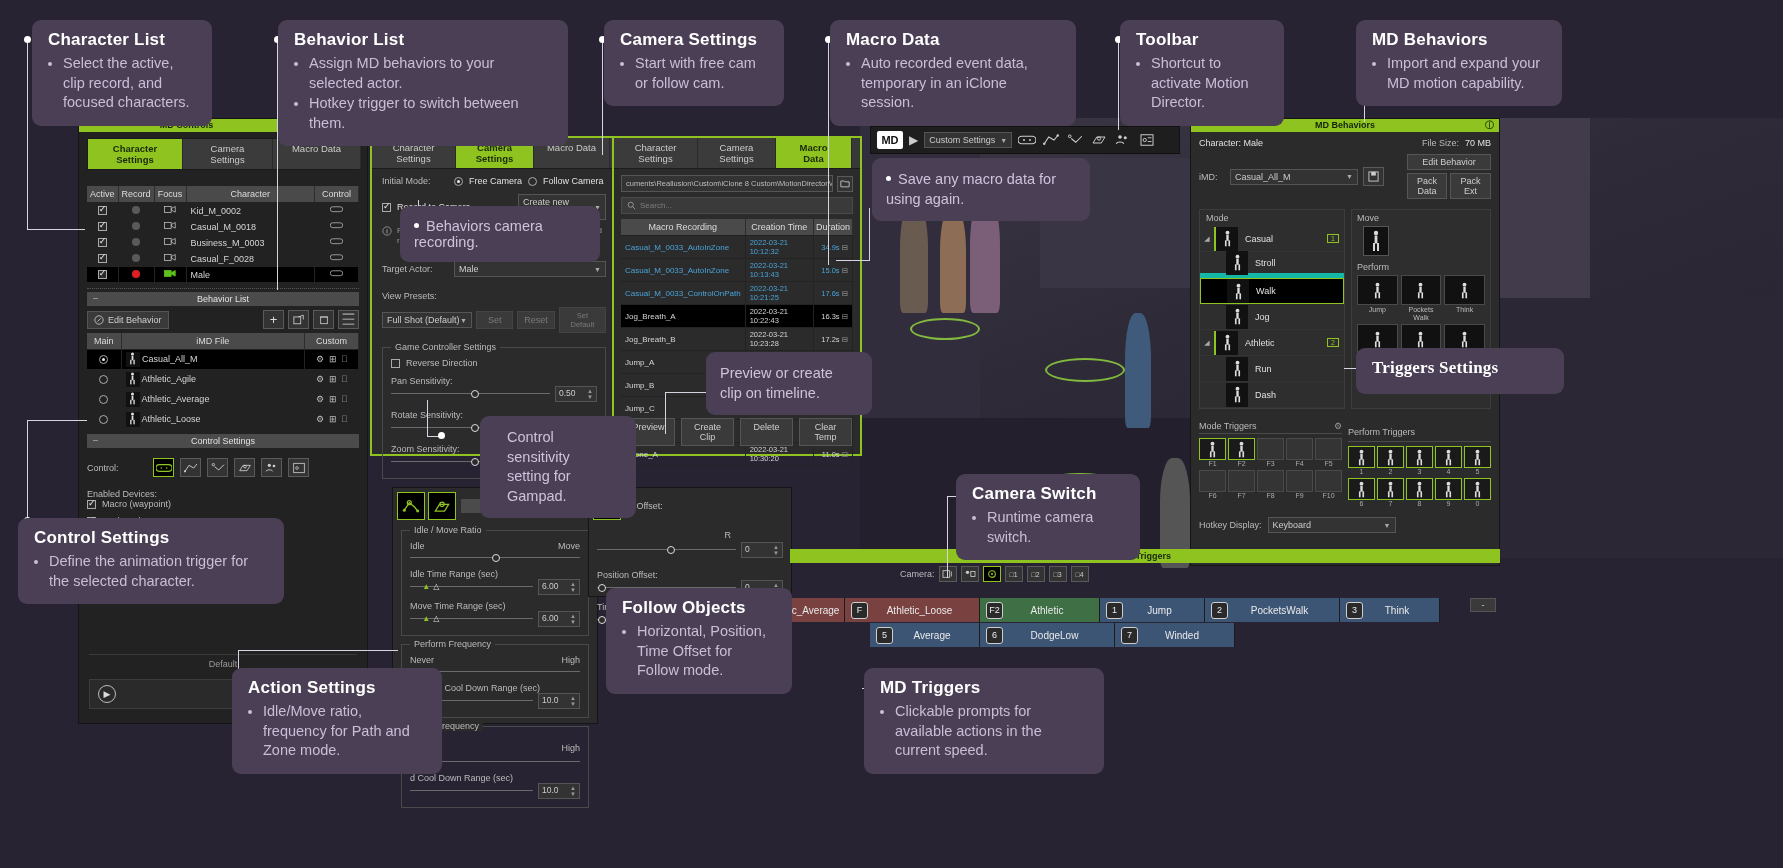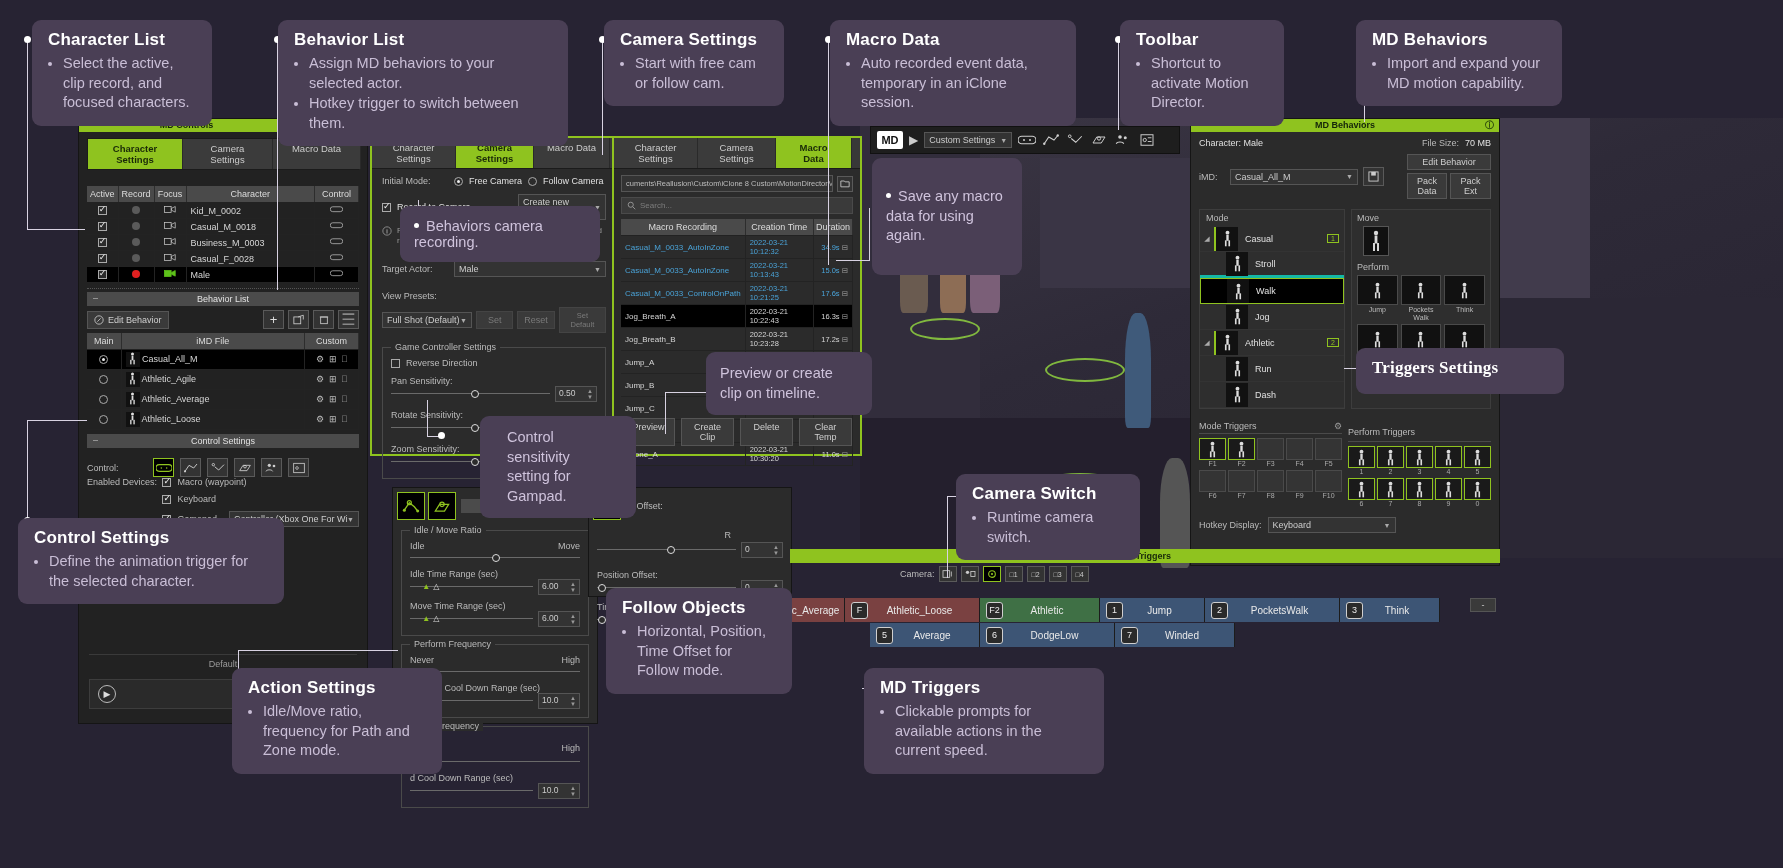--- a/index.html
+++ b/index.html
@@ -378,21 +378,21 @@
             </svg>
         </div>
         <div class="icnbtn">
           <svg width="16" height="12" viewBox="0 0 24 18">
               <rect x="4" y="2" width="16" height="14" fill="none" stroke="#cfcfcf" stroke-width="1.2"></rect>
               <circle cx="9" cy="9" r="2" fill="none" stroke="#cfcfcf" stroke-width="1.1"></circle>
             </svg>
         </div>
       </div>
 
-      <div style="display:flex;">
+      <div style="display:flex;margin-top:12px;flex-direction:column;">
         <span class="lbl" style="width:78px;">Enabled Devices:</span>
         <div id="devices" style="flex:1;">
             <div style="display:flex;align-items:center;gap:6px;margin-bottom:7px;">
               <span class="chk on"></span>
               <span class="lbl">Macro (waypoint)</span>
             </div>
             <div style="display:flex;align-items:center;gap:6px;margin-bottom:7px;">
               <span class="chk on"></span>
               <span class="lbl">Keyboard</span>
             </div>
@@ -657,21 +657,21 @@
                   <svg width="11" height="17" viewBox="0 0 12 18">
                     <circle cx="6" cy="2.6" r="2.1" fill="#dcdcdc"></circle>
                     <rect x="4.7" y="5" width="2.6" height="6.5" fill="#dcdcdc"></rect>
                     <rect x="3.2" y="11" width="1.8" height="6.5" fill="#dcdcdc"></rect>
                     <rect x="7" y="11" width="1.8" height="6.5" fill="#dcdcdc"></rect>
                   </svg>
                 </span>
                 <span class="lblw" style="margin-left:7px;flex:1;">Casual</span>
                 <span style="margin-right:5px;font-size:7px;color:#8fc31f;border:1px solid #8fc31f;padding:0 3px;">1</span>
               </div>
-              <div style="display:flex;align-items:center;height:26px;border-bottom:3px solid #14b8a6;">
+              <div style="display:flex;align-items:center;height:26px;border-bottom:5px solid #14b8a6;">
                 <span style="width:26px;"></span>
                 <span style="width:22px;height:24px;background:#111;display:flex;align-items:center;justify-content:center;">
                   <svg width="11" height="17" viewBox="0 0 12 18">
                     <circle cx="6" cy="2.6" r="2.1" fill="#dcdcdc"></circle>
                     <rect x="4.7" y="5" width="2.6" height="6.5" fill="#dcdcdc"></rect>
                     <rect x="3.2" y="11" width="1.8" height="6.5" fill="#dcdcdc"></rect>
                     <rect x="7" y="11" width="1.8" height="6.5" fill="#dcdcdc"></rect>
                   </svg>
                 </span>
                 <span class="lblw" style="margin-left:7px;flex:1;">Stroll</span>
@@ -1318,21 +1318,21 @@
     <h3>MD Behaviors</h3>
     <ul>
         <li>Import and expand your MD motion capability.</li>
       </ul>
   </div>
 
   <div class="callout" style="left:400px;top:206px;width:200px;padding:12px 14px;">
     <div style="font-size:14.5px;color:#cfc3dc;"><span class="hbul"></span><span>Behaviors camera recording.</span></div>
   </div>
 
-  <div class="callout" style="left:872px;top:158px;width:150px;padding:29px 14px;">
+  <div class="callout" style="left:872px;top:158px;width:218px;padding:12px 14px;">
     <div style="font-size:14.5px;color:#cfc3dc;line-height:1.35;"><span class="hbul"></span><span>Save any macro data for using again.</span></div>
   </div>
 
   <div class="callout" style="left:706px;top:352px;width:166px;padding:12px 14px;">
     <div style="font-size:14.5px;color:#cfc3dc;line-height:1.35;">Preview or create clip on timeline.</div>
   </div>
 
   <div class="callout" style="left:440px;top:416px;width:156px;padding:12px 27px;margin-left:40px;">
     <div style="font-size:14.5px;color:#cfc3dc;line-height:1.35;">Control sensitivity setting for Gampad.</div>
   </div>

